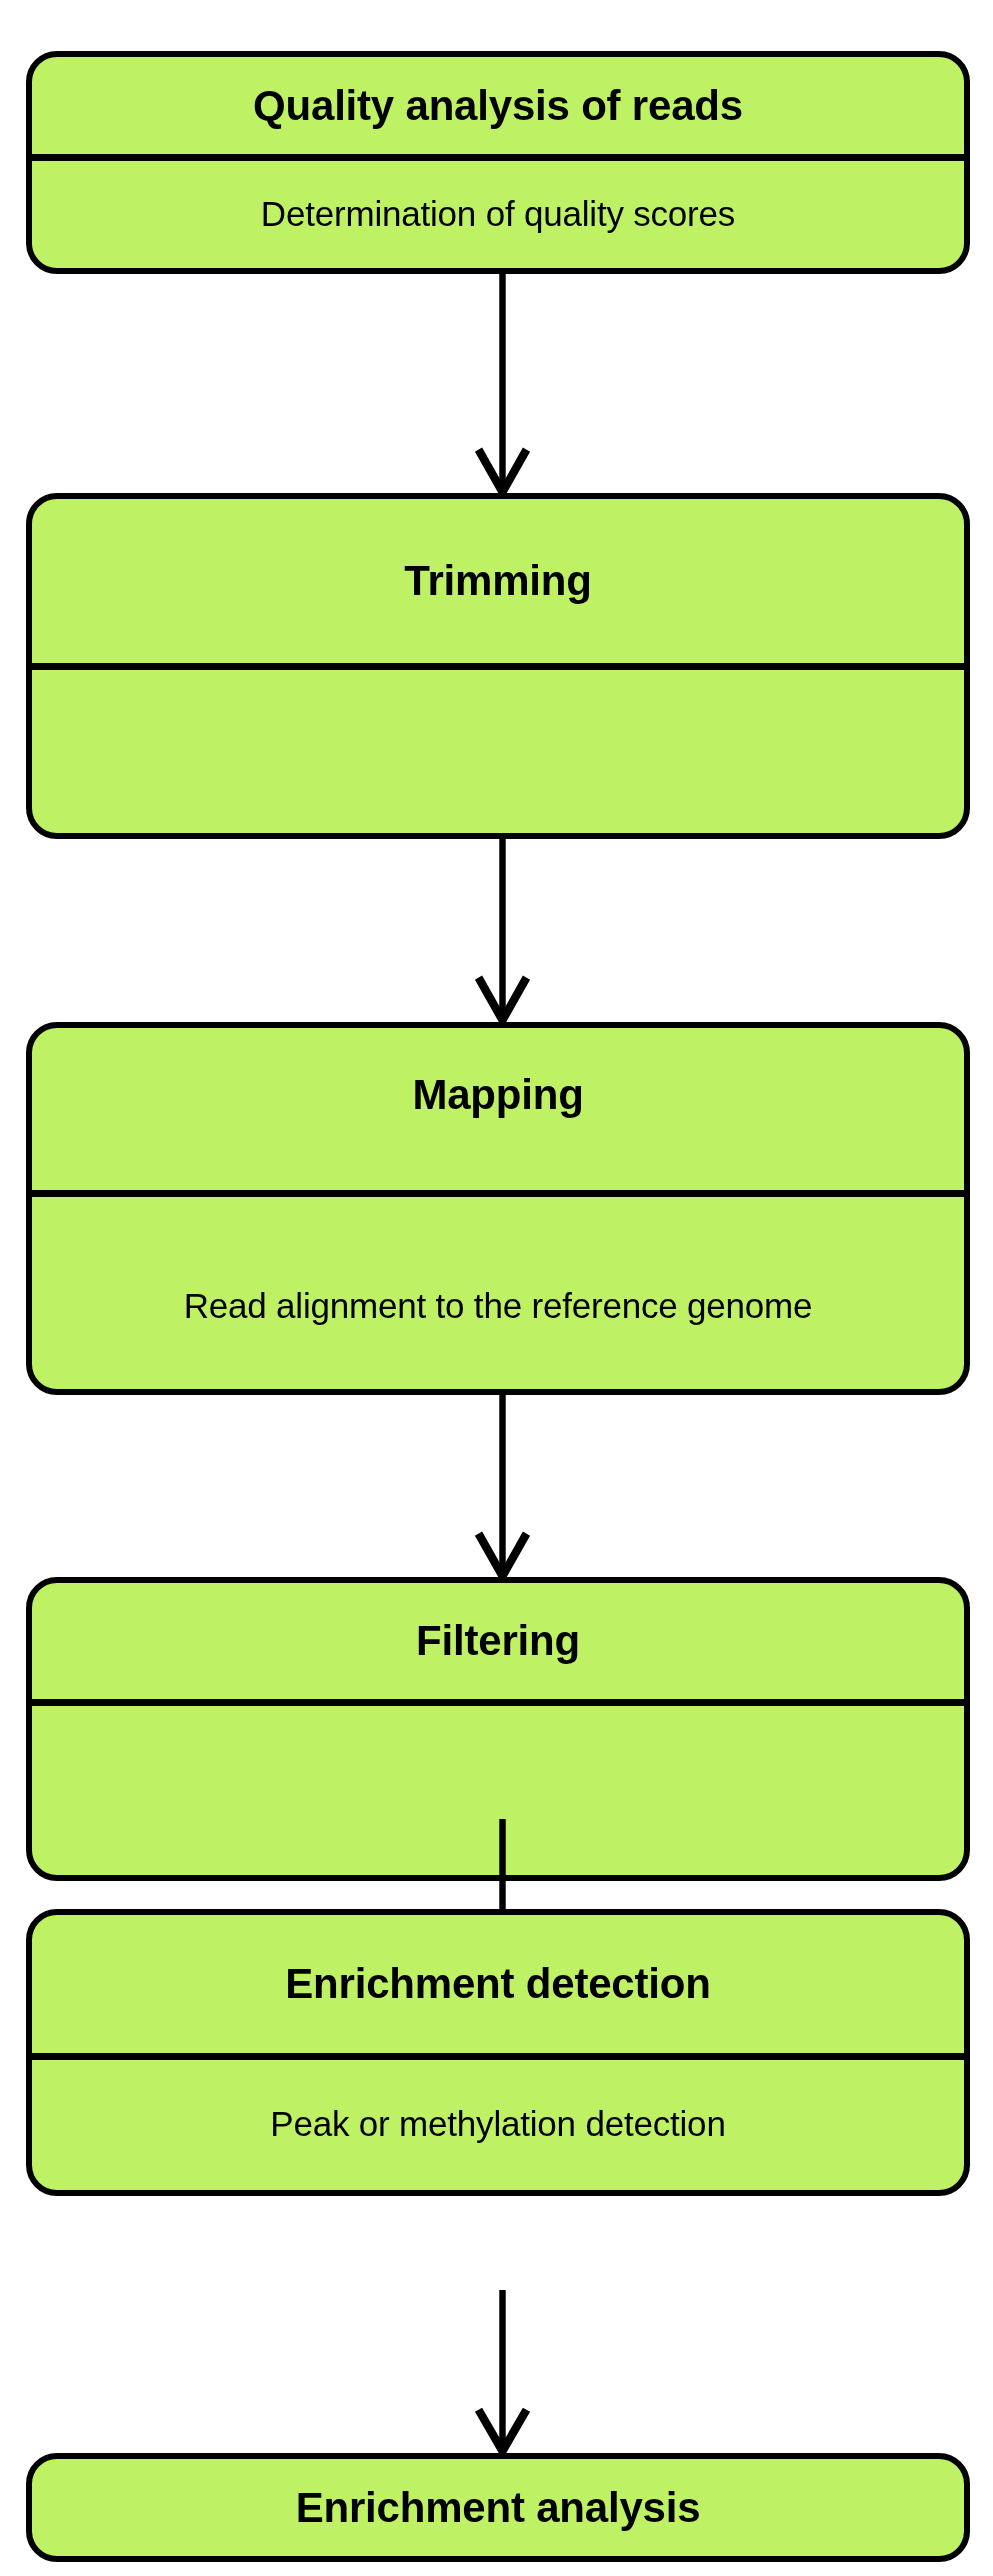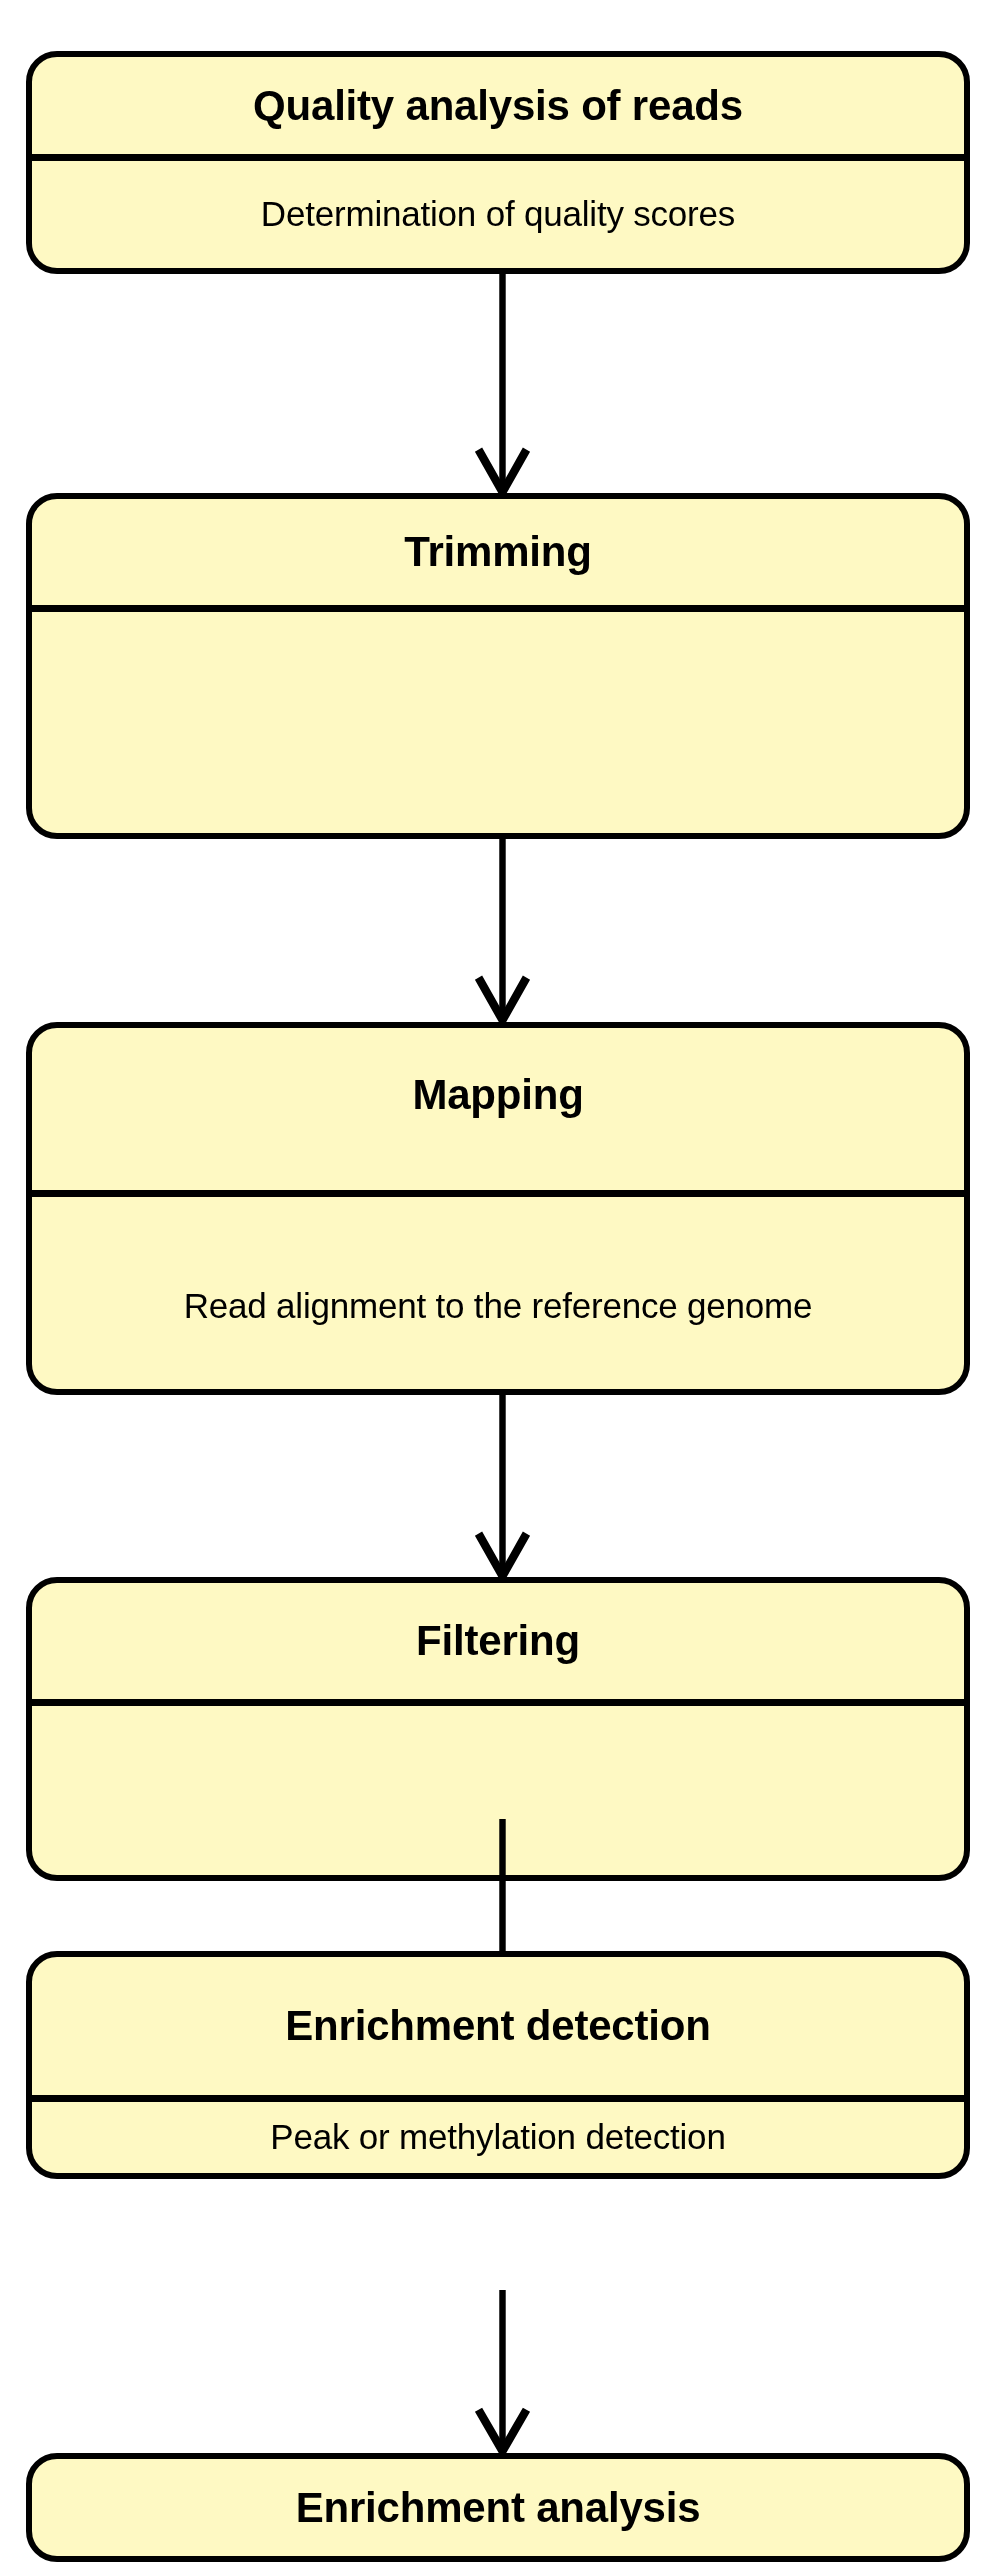--- a/index.html
+++ b/index.html
@@ -18,21 +18,21 @@
     background: #ffffff;
     overflow: hidden;
   }
   .node {
     position: absolute;
     left: 26px;
     width: 944px;
     box-sizing: border-box;
     border: 6.5px solid #000000;
     border-radius: 31px;
-    background: #fef9c3;
+    background: #bef264;
     display: flex;
     flex-direction: column;
     overflow: hidden;
   }
   .node-title {
     flex: none;
     display: flex;
     align-items: center;
     justify-content: center;
     font-weight: bold;
@@ -89,21 +89,21 @@
   </div>
 
   <div class="connector" style="top:274px; height:220px;">
     <svg viewBox="0 0 1077 238" preserveAspectRatio="none">
       <line x1="545" y1="0" x2="545" y2="232" stroke="#000000" stroke-width="7"></line>
       <path d="M 519 190 L 545 236 L 571 190" fill="none" stroke="#000000" stroke-width="9" stroke-linecap="butt" stroke-linejoin="miter"></path>
     </svg>
   </div>
 
   <div class="node" style="top:493px; height:346px;">
-    <div class="node-title" style="height:106px;">Trimming</div>
+    <div class="node-title" style="height:164px;">Trimming</div>
     <div class="node-divider"></div>
   </div>
 
   <div class="connector" style="top:839px; height:183px;">
     <svg viewBox="0 0 1077 198" preserveAspectRatio="none">
       <line x1="545" y1="0" x2="545" y2="192" stroke="#000000" stroke-width="7"></line>
       <path d="M 519 150 L 545 196 L 571 150" fill="none" stroke="#000000" stroke-width="9" stroke-linecap="butt" stroke-linejoin="miter"></path>
     </svg>
   </div>
 
@@ -125,21 +125,21 @@
     <div class="node-divider"></div>
   </div>
 
   <div class="connector" style="top:1819px; height:184px;">
     <svg viewBox="0 0 1077 200" preserveAspectRatio="none">
       <line x1="545" y1="0" x2="545" y2="194" stroke="#000000" stroke-width="7"></line>
       <path d="M 519 152 L 545 198 L 571 152" fill="none" stroke="#000000" stroke-width="9" stroke-linecap="butt" stroke-linejoin="miter"></path>
     </svg>
   </div>
 
-  <div class="node" style="top:1951px; height:228px;">
+  <div class="node" style="top:1909px; height:287px;">
     <div class="node-title" style="height:138px;">Enrichment detection</div>
     <div class="node-divider"></div>
     <div class="node-desc">Peak or methylation detection</div>
   </div>
 
   <div class="connector" style="top:2290px; height:163px;">
     <svg viewBox="0 0 1077 177" preserveAspectRatio="none">
       <line x1="545" y1="0" x2="545" y2="171" stroke="#000000" stroke-width="7"></line>
       <path d="M 519 130 L 545 175 L 571 130" fill="none" stroke="#000000" stroke-width="9" stroke-linecap="butt" stroke-linejoin="miter"></path>
     </svg>

